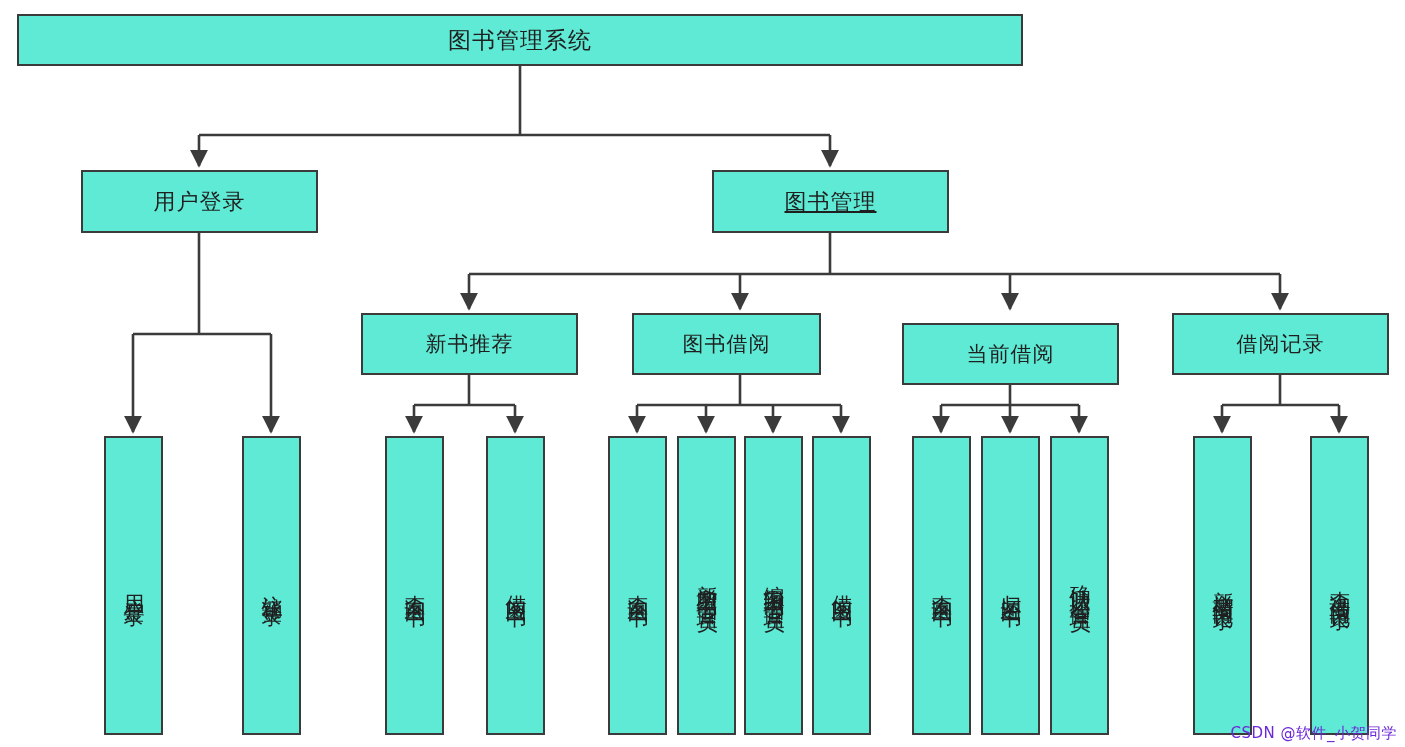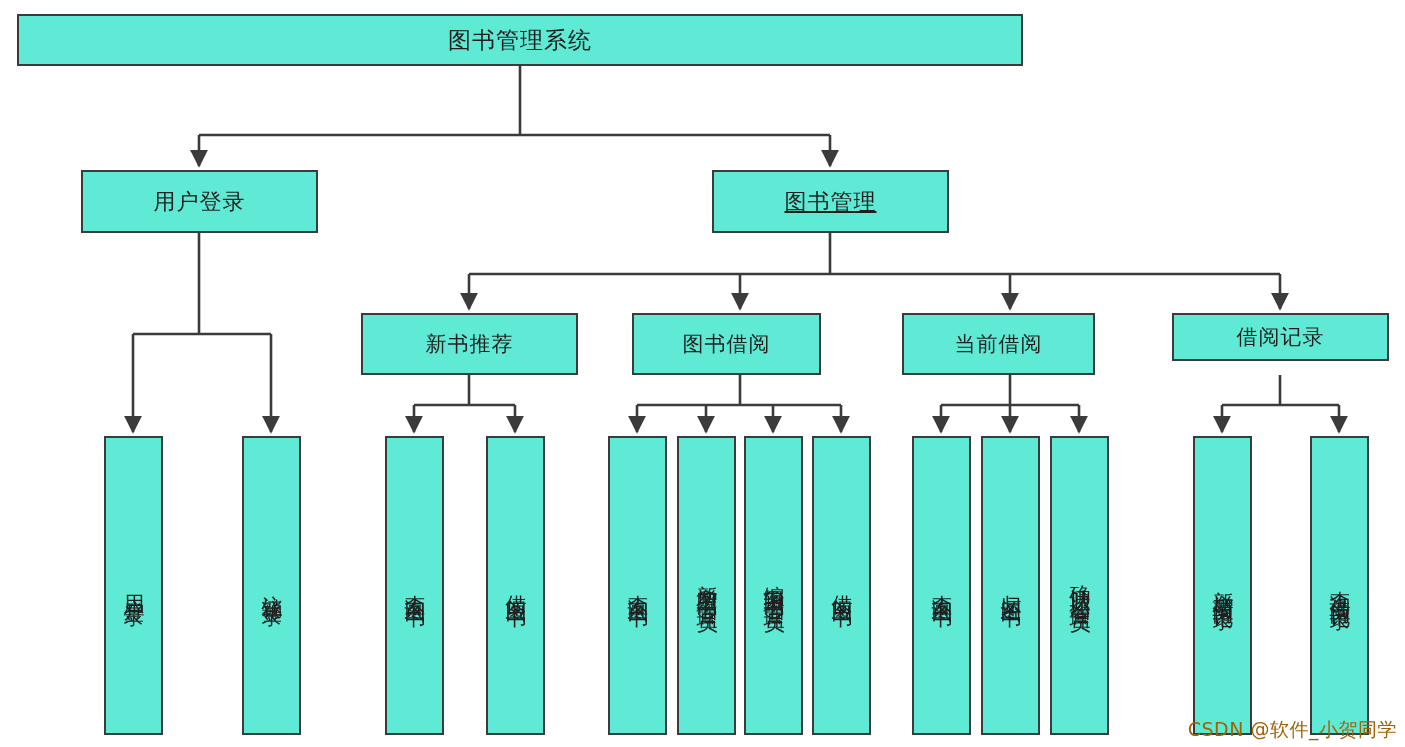--- a/index.html
+++ b/index.html
@@ -47,22 +47,22 @@
   .node.leaf .vtext{
     writing-mode:vertical-rl;
     text-orientation:upright;
     white-space:nowrap;
     display:block;
   }
   .watermark{
     position:absolute;
     right:8px;
     bottom:4px;
-    font-size:19px;
-    color:#a16207;
+    font-size:15px;
+    color:#6d28d9;
     letter-spacing:0.5px;
     z-index:3;
     white-space:nowrap;
   }
 </style>
 </head>
 <body>
 
 <div id="canvas">
 
@@ -116,22 +116,22 @@
     </g>
   </svg>
 
   <div class="node level-0" style="left:17px;top:14px;width:1006px;height:52px;">图书管理系统</div>
 
   <div class="node level-1" style="left:81px;top:170px;width:237px;height:63px;">用户登录</div>
   <div class="node level-1" style="left:712px;top:170px;width:237px;height:63px;text-decoration:underline;">图书管理</div>
 
   <div class="node level-2" style="left:361px;top:313px;width:217px;height:62px;">新书推荐</div>
   <div class="node level-2" style="left:632px;top:313px;width:189px;height:62px;">图书借阅</div>
-  <div class="node level-2" style="left:902px;top:313px;width:193px;height:62px;">当前借阅</div>
-  <div class="node level-2" style="left:1172px;top:313px;width:217px;height:48px;">借阅记录</div>
+  <div class="node level-2" style="left:902px;top:323px;width:217px;height:62px;">当前借阅</div>
+  <div class="node level-2" style="left:1172px;top:313px;width:217px;height:62px;">借阅记录</div>
 
   <div class="node leaf" style="left:104px;top:436px;width:59px;height:299px;">
     <span class="vtext">用户登录</span>
   </div>
   <div class="node leaf" style="left:242px;top:436px;width:59px;height:299px;">
     <span class="vtext">注销登录</span>
   </div>
 
   <div class="node leaf" style="left:385px;top:436px;width:59px;height:299px;">
     <span class="vtext">查询图书</span>

